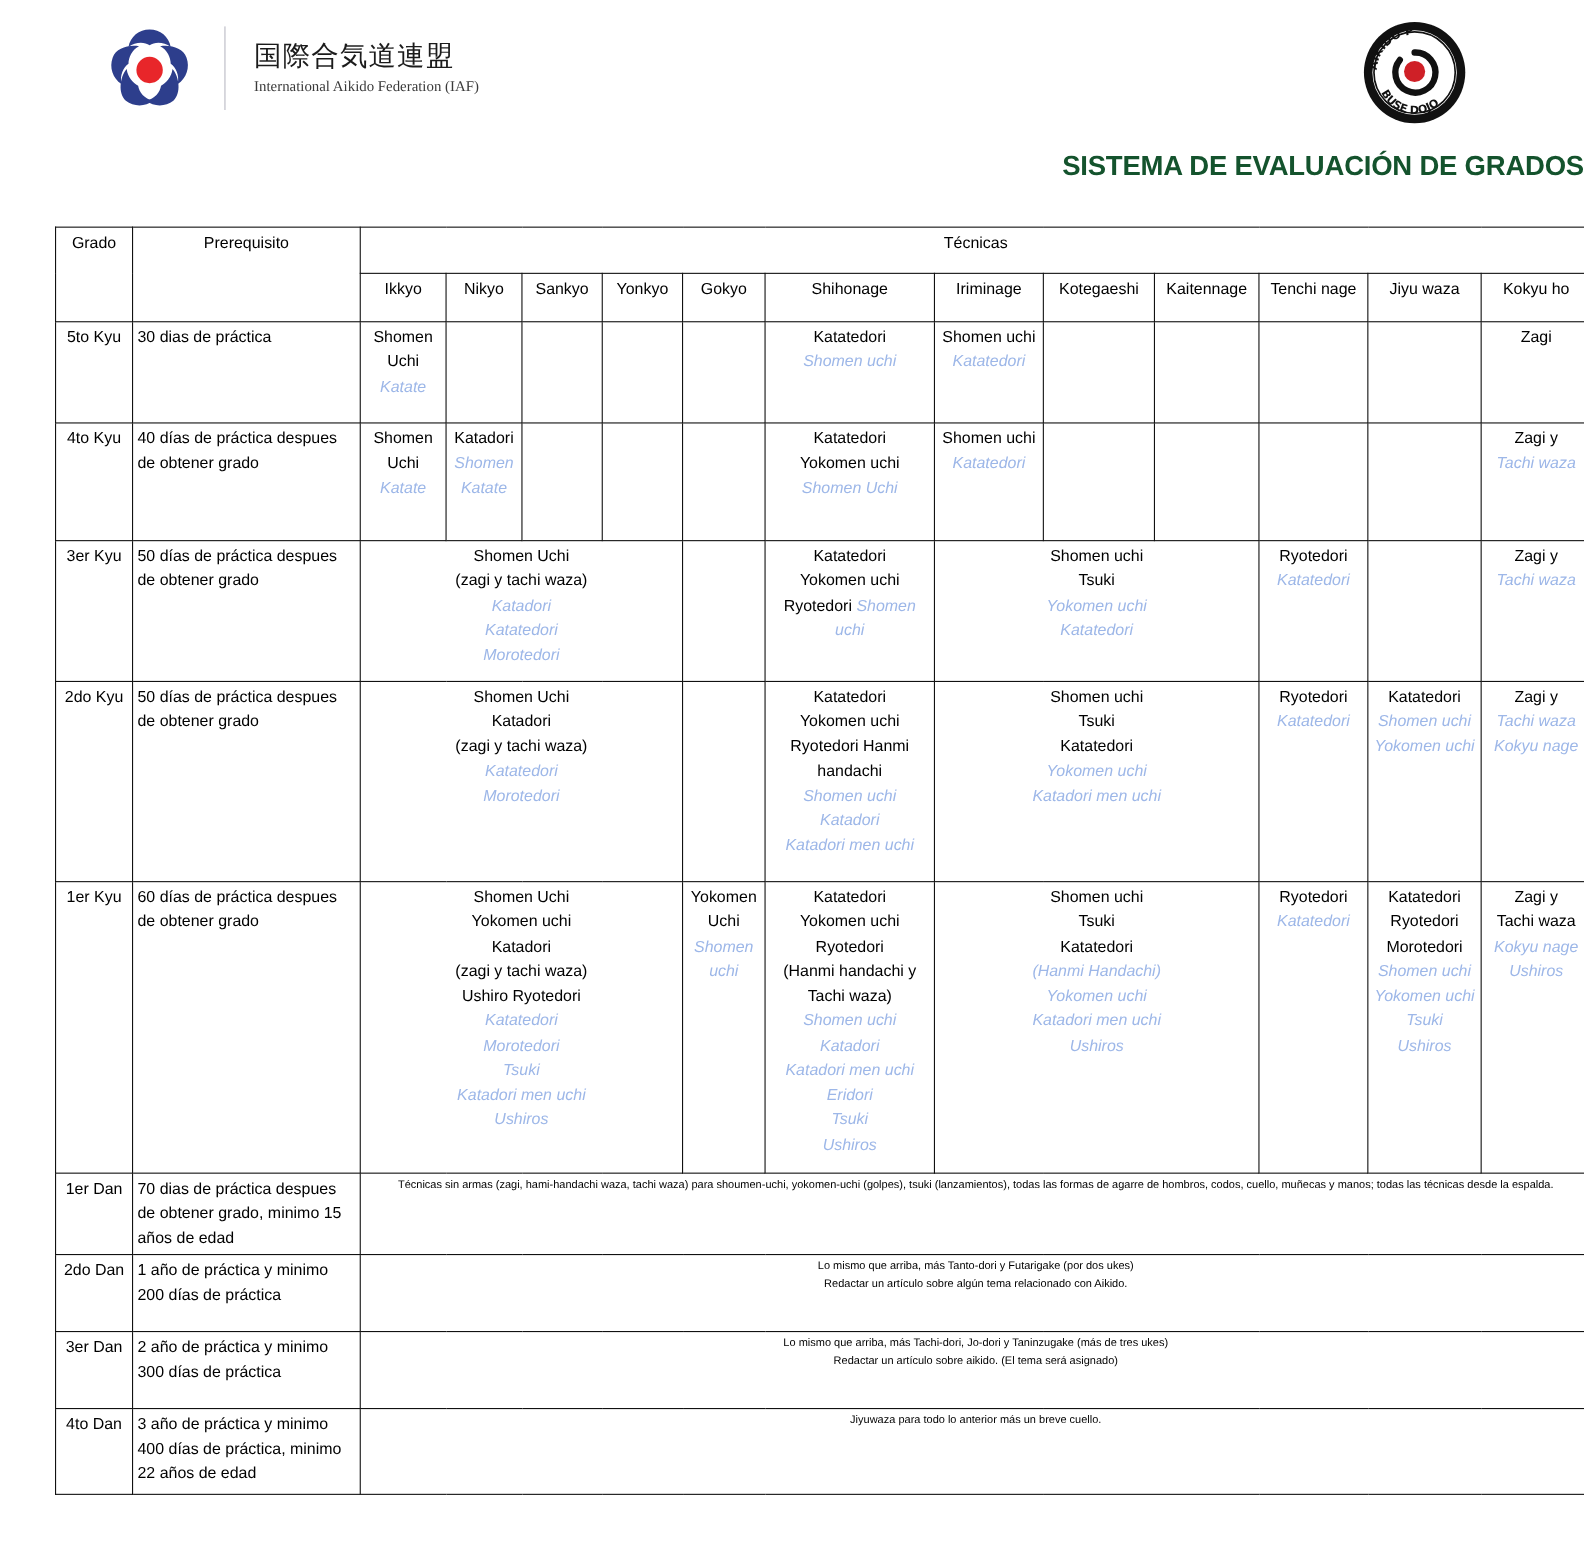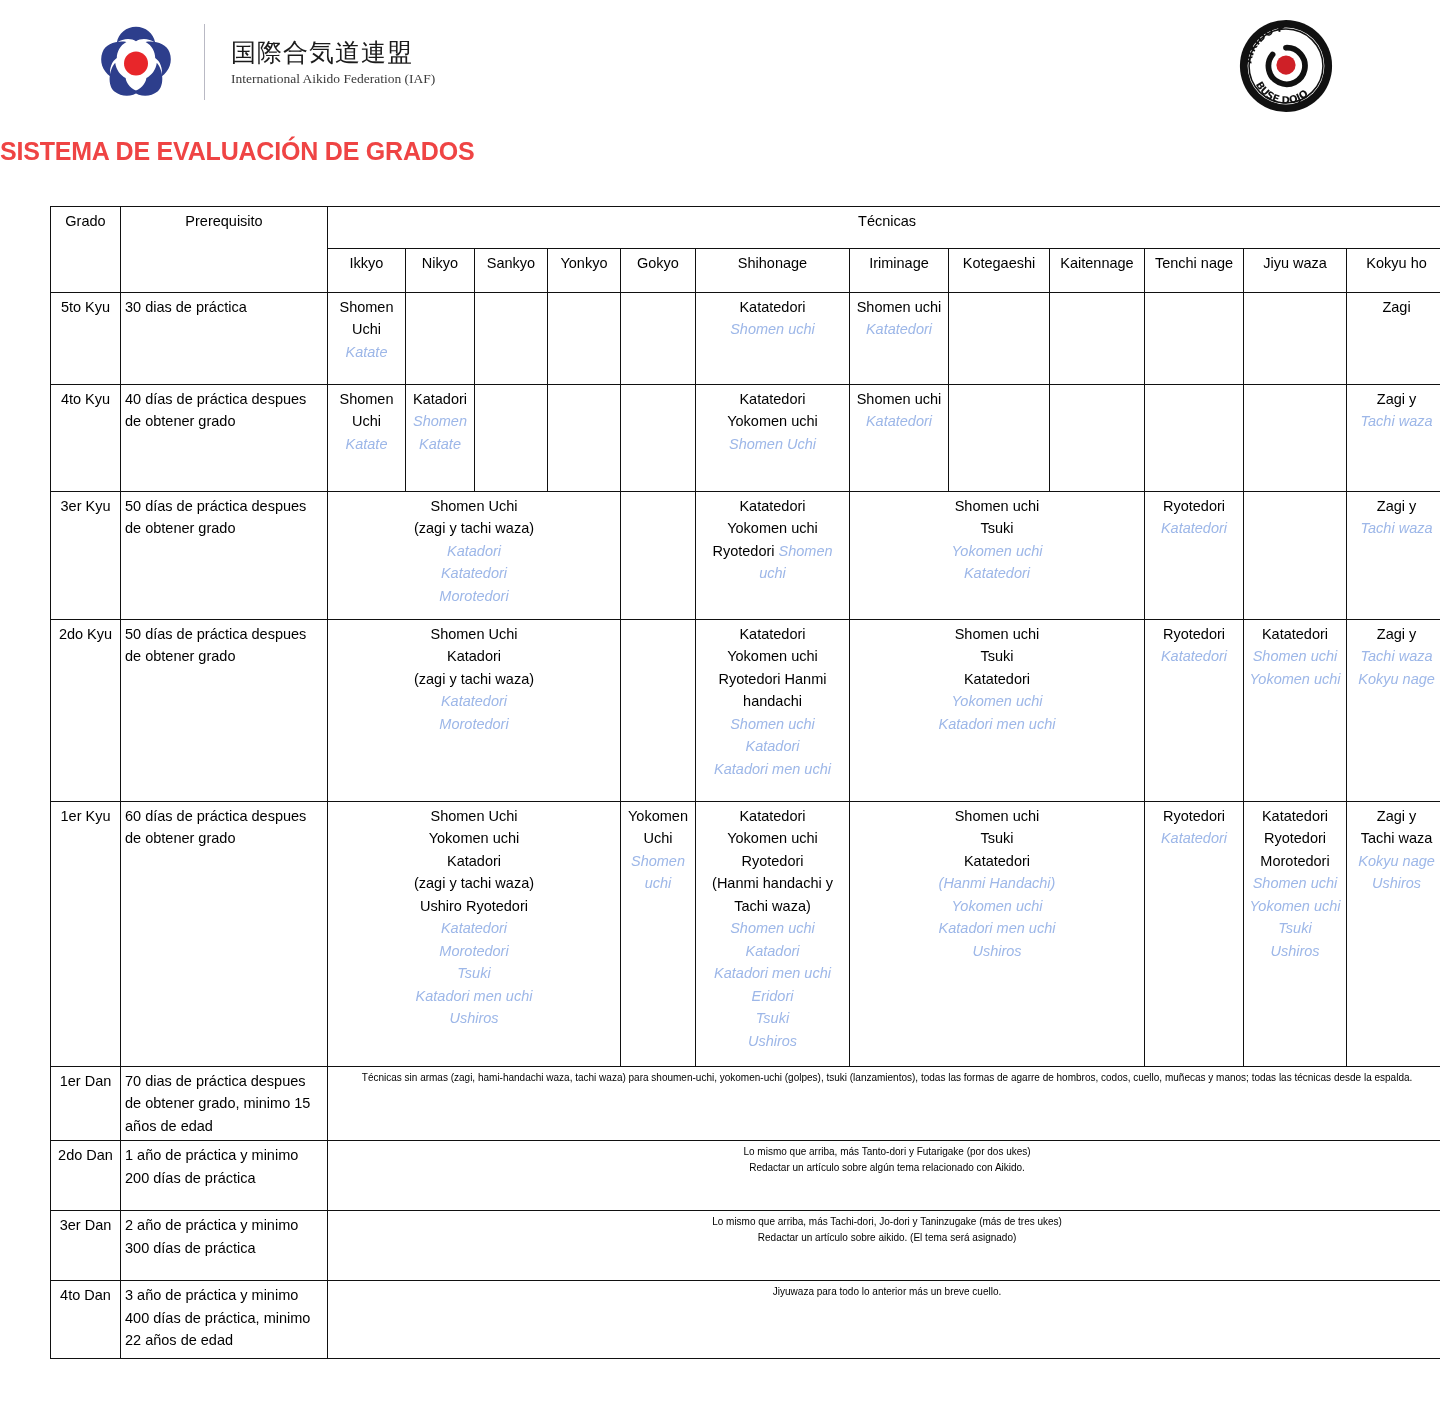--- a/index.html
+++ b/index.html
@@ -33,46 +33,46 @@
     line-height: 25px;
     color: #2d2d6b;
     font-weight: 400;
   }
   .iaf-divider {
     width: 1px; height: 76px;
     background: #b9b9c4;
     margin: 0 26px 0 28px;
   }
   .iaf-jp {
-    font-family: Liberation Sans, sans-serif;
+    font-family: Liberation Serif, serif;
     font-size: 25px;
     letter-spacing: 1px;
     color: #1b1b1b;
     line-height: 30px;
   }
   .iaf-en {
     font-family: "Liberation Serif", serif;
     font-size: 13.5px;
     color: #3a3a3a;
     margin-top: 4px;
   }
   .peru-logo {
     position: absolute;
     right: 106px; top: 18px;
     width: 96px; height: 96px;
   }
 
   
   .doc-title {
-    text-align: left;
+    text-align: right;
     font-size: 25px;
     font-weight: bold;
     letter-spacing: -0.2px;
     margin: 12px 0 0 0;
-    color: #ef4444;
+    color: #14532d;
   }
 
   
   .table-wrap {
     position: absolute;
     left: 22px; top: 206px;
     width: 1396px;
   }
   table.grades {
     border-collapse: collapse;

